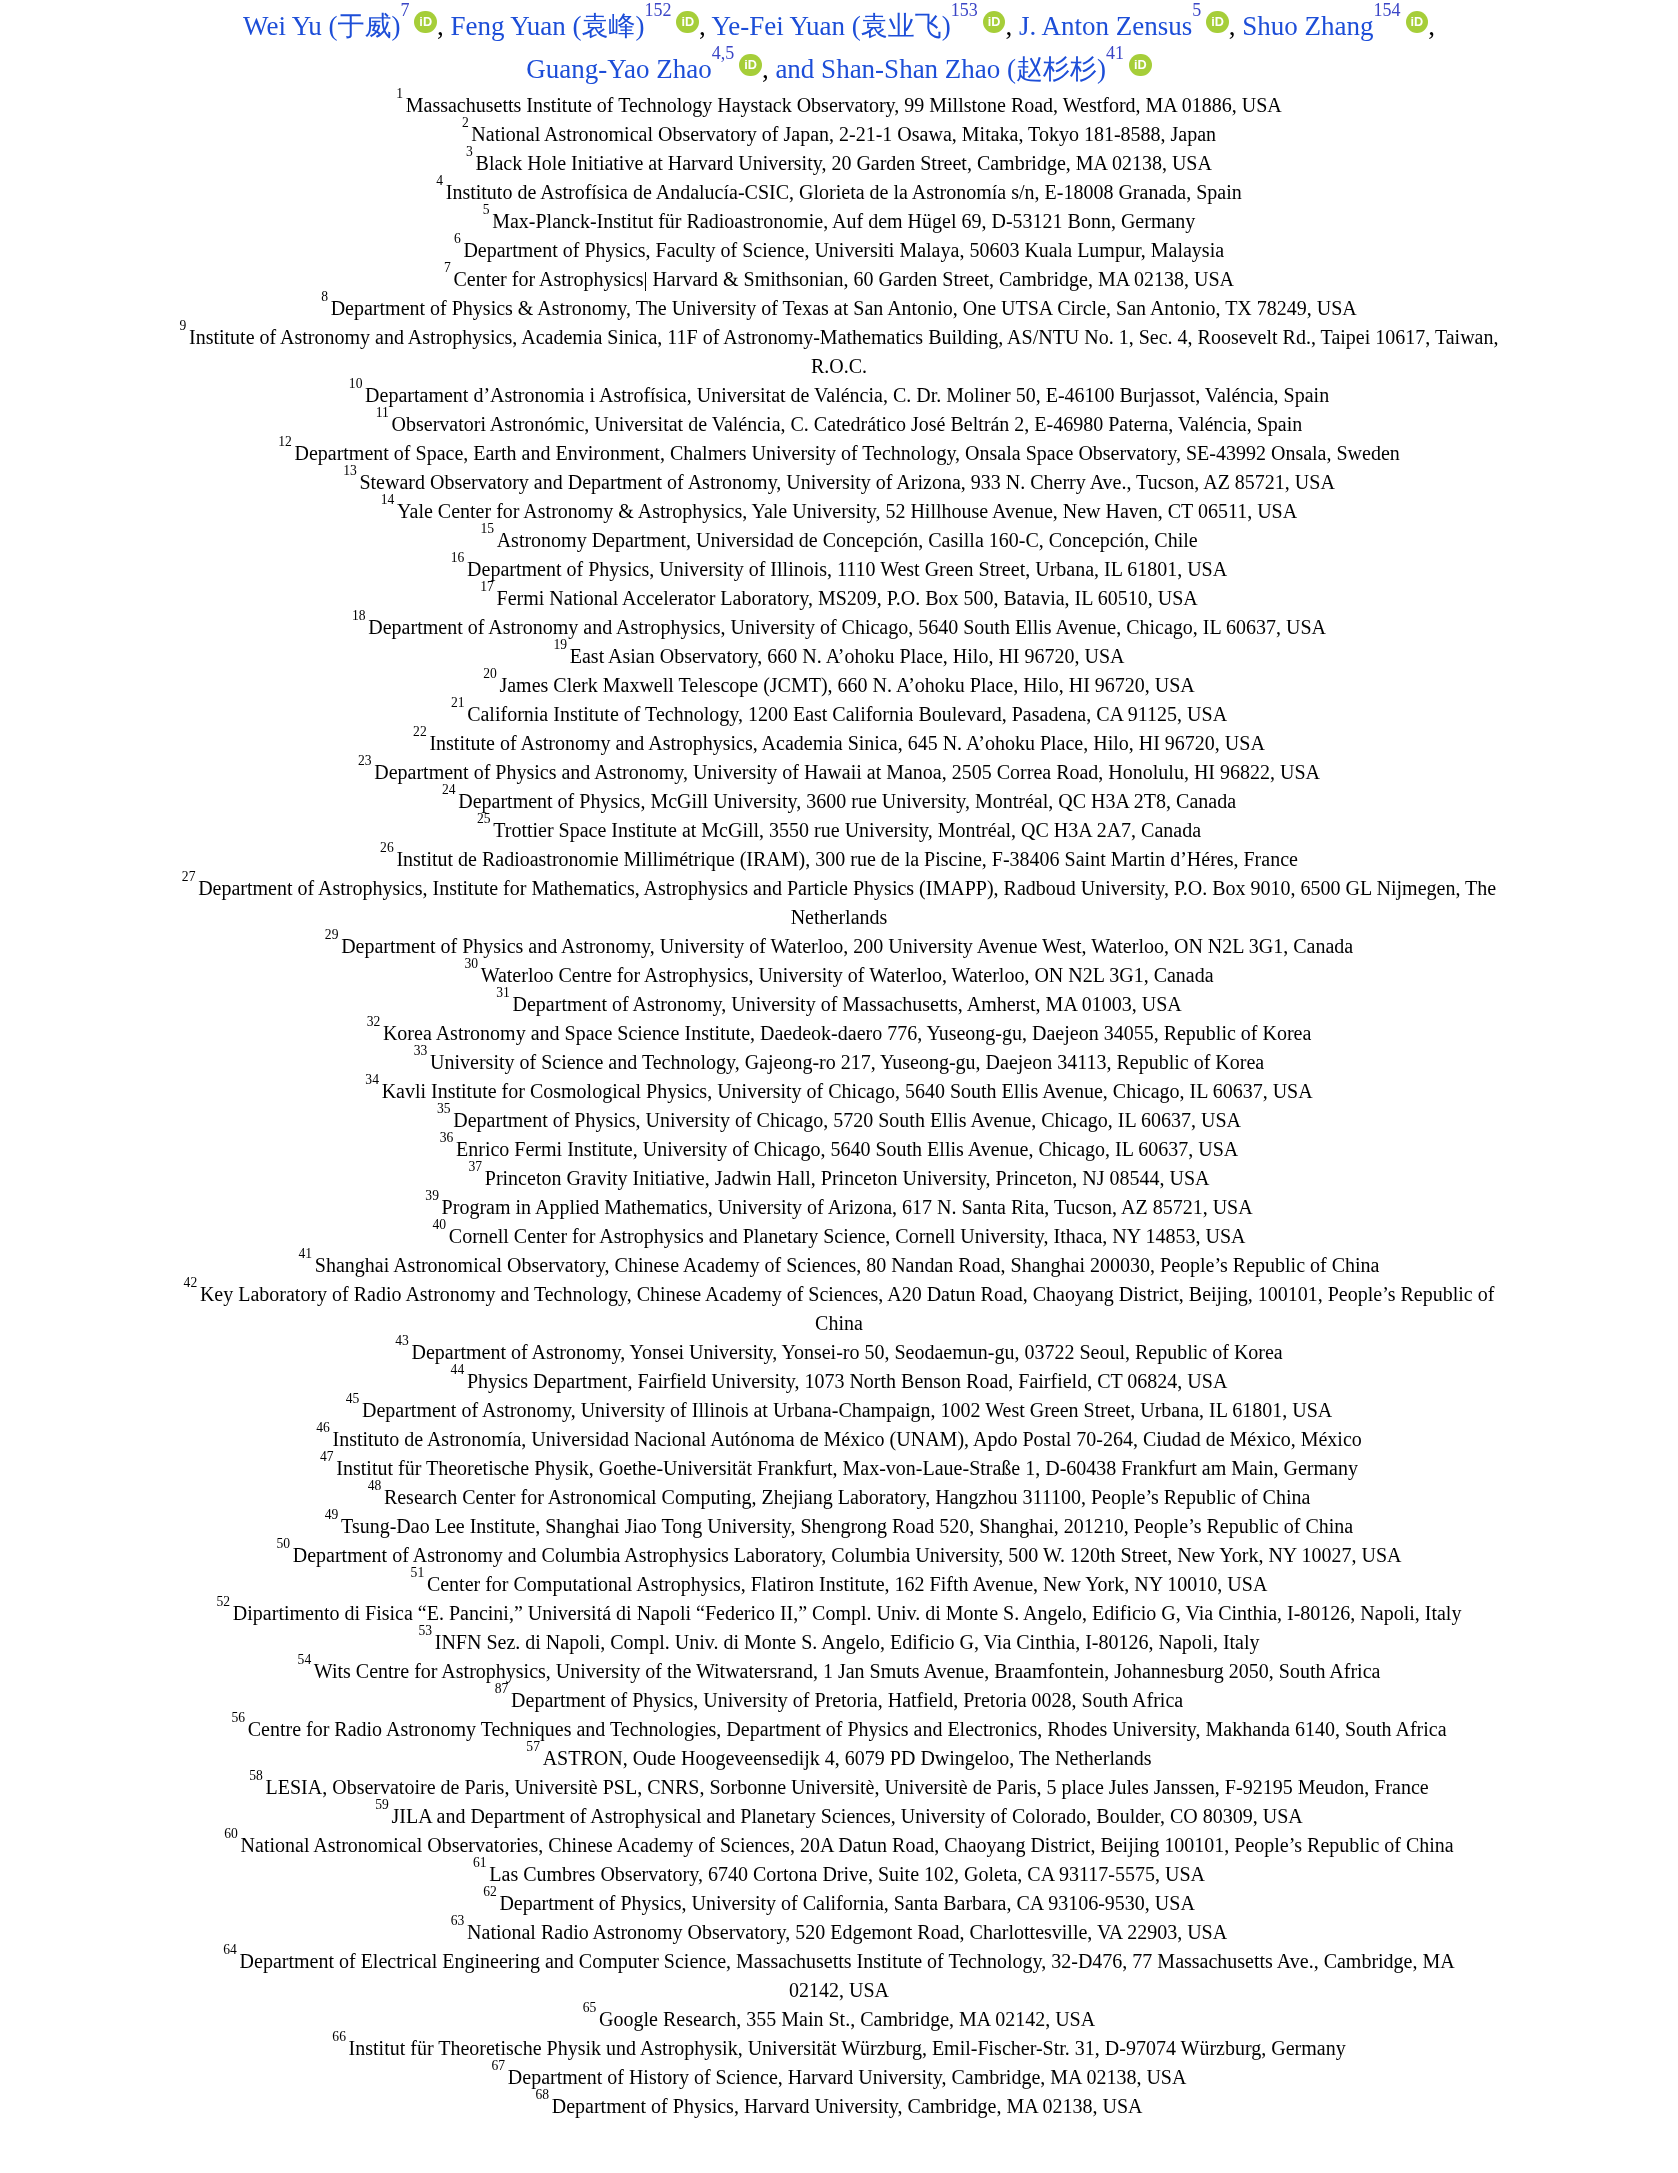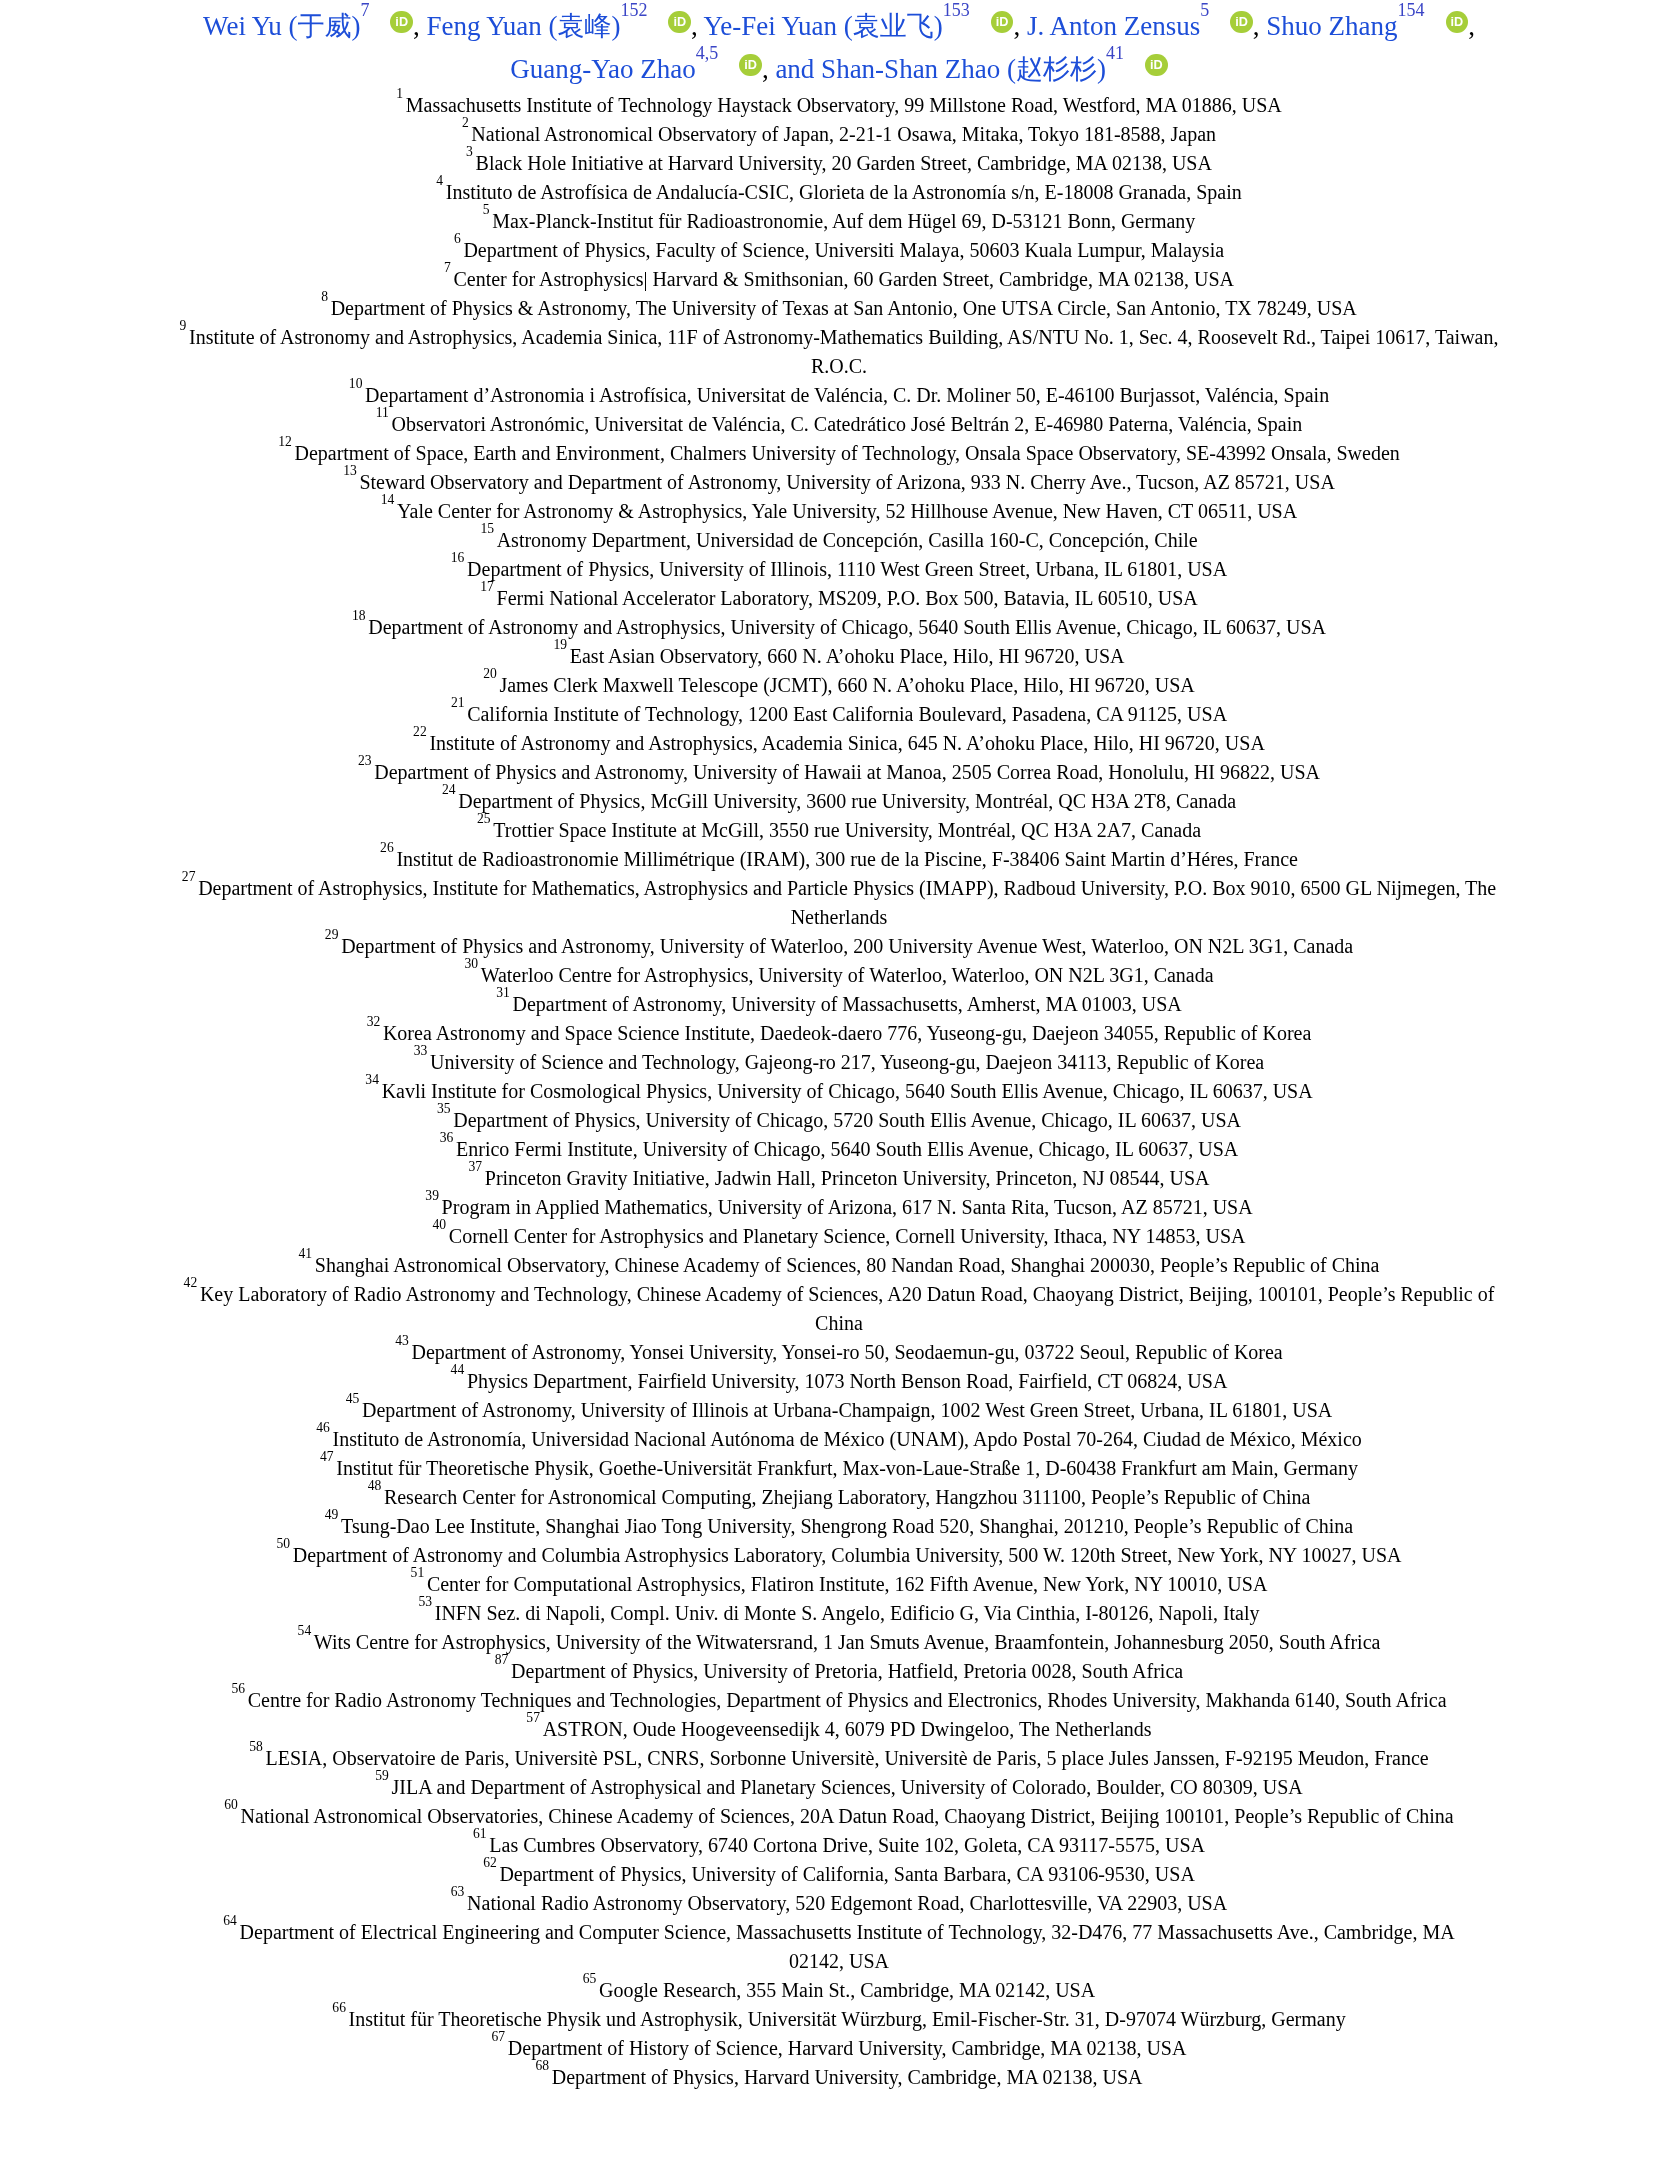--- a/index.html
+++ b/index.html
@@ -31,21 +31,21 @@
     background:var(--orcid-color,#a6ce39);
     color:#ffffff;
     font-family:"Liberation Sans","DejaVu Sans",sans-serif;
     font-size:12.7px;
     font-weight:bold;
     line-height:22.6px;
     text-align:center;
     vertical-align:middle;
     position:relative;
     top:-7.2px;
-    margin-left:21px;
+    margin-left:5px;
   }
   .affiliations{
     text-align:center;
     font-size:20px;
     line-height:29px;
   }
   .aff{text-align:center;}
   .aff-num{
     font-size:13.6px;
     line-height:0;
@@ -106,20 +106,21 @@
       <div class="aff"><sup class="aff-num">42</sup><span class="aff-text">Key Laboratory of Radio Astronomy and Technology, Chinese Academy of Sciences, A20 Datun Road, Chaoyang District, Beijing, 100101, People’s Republic of</span><span class="aff-cont">China</span></div>
       <div class="aff"><sup class="aff-num">43</sup><span class="aff-text">Department of Astronomy, Yonsei University, Yonsei-ro 50, Seodaemun-gu, 03722 Seoul, Republic of Korea</span></div>
       <div class="aff"><sup class="aff-num">44</sup><span class="aff-text">Physics Department, Fairfield University, 1073 North Benson Road, Fairfield, CT 06824, USA</span></div>
       <div class="aff"><sup class="aff-num">45</sup><span class="aff-text">Department of Astronomy, University of Illinois at Urbana-Champaign, 1002 West Green Street, Urbana, IL 61801, USA</span></div>
       <div class="aff"><sup class="aff-num">46</sup><span class="aff-text">Instituto de Astronomía, Universidad Nacional Autónoma de México (UNAM), Apdo Postal 70-264, Ciudad de México, México</span></div>
       <div class="aff"><sup class="aff-num">47</sup><span class="aff-text">Institut für Theoretische Physik, Goethe-Universität Frankfurt, Max-von-Laue-Straße 1, D-60438 Frankfurt am Main, Germany</span></div>
       <div class="aff"><sup class="aff-num">48</sup><span class="aff-text">Research Center for Astronomical Computing, Zhejiang Laboratory, Hangzhou 311100, People’s Republic of China</span></div>
       <div class="aff"><sup class="aff-num">49</sup><span class="aff-text">Tsung-Dao Lee Institute, Shanghai Jiao Tong University, Shengrong Road 520, Shanghai, 201210, People’s Republic of China</span></div>
       <div class="aff"><sup class="aff-num">50</sup><span class="aff-text">Department of Astronomy and Columbia Astrophysics Laboratory, Columbia University, 500 W. 120th Street, New York, NY 10027, USA</span></div>
       <div class="aff"><sup class="aff-num">51</sup><span class="aff-text">Center for Computational Astrophysics, Flatiron Institute, 162 Fifth Avenue, New York, NY 10010, USA</span></div>
+      <div class="aff"><sup class="aff-num">52</sup><span class="aff-text">Dipartimento di Fisica “E. Pancini,” Universitá di Napoli “Federico II,” Compl. Univ. di Monte S. Angelo, Edificio G, Via Cinthia, I-80126, Napoli, Italy</span></div>
       <div class="aff"><sup class="aff-num">53</sup><span class="aff-text">INFN Sez. di Napoli, Compl. Univ. di Monte S. Angelo, Edificio G, Via Cinthia, I-80126, Napoli, Italy</span></div>
       <div class="aff"><sup class="aff-num">54</sup><span class="aff-text">Wits Centre for Astrophysics, University of the Witwatersrand, 1 Jan Smuts Avenue, Braamfontein, Johannesburg 2050, South Africa</span></div>
       <div class="aff"><sup class="aff-num">87</sup><span class="aff-text">Department of Physics, University of Pretoria, Hatfield, Pretoria 0028, South Africa</span></div>
       <div class="aff"><sup class="aff-num">56</sup><span class="aff-text">Centre for Radio Astronomy Techniques and Technologies, Department of Physics and Electronics, Rhodes University, Makhanda 6140, South Africa</span></div>
       <div class="aff"><sup class="aff-num">57</sup><span class="aff-text">ASTRON, Oude Hoogeveensedijk 4, 6079 PD Dwingeloo, The Netherlands</span></div>
       <div class="aff"><sup class="aff-num">58</sup><span class="aff-text">LESIA, Observatoire de Paris, Universitè PSL, CNRS, Sorbonne Universitè, Universitè de Paris, 5 place Jules Janssen, F-92195 Meudon, France</span></div>
       <div class="aff"><sup class="aff-num">59</sup><span class="aff-text">JILA and Department of Astrophysical and Planetary Sciences, University of Colorado, Boulder, CO 80309, USA</span></div>
       <div class="aff"><sup class="aff-num">60</sup><span class="aff-text">National Astronomical Observatories, Chinese Academy of Sciences, 20A Datun Road, Chaoyang District, Beijing 100101, People’s Republic of China</span></div>
       <div class="aff"><sup class="aff-num">61</sup><span class="aff-text">Las Cumbres Observatory, 6740 Cortona Drive, Suite 102, Goleta, CA 93117-5575, USA</span></div>
       <div class="aff"><sup class="aff-num">62</sup><span class="aff-text">Department of Physics, University of California, Santa Barbara, CA 93106-9530, USA</span></div>

